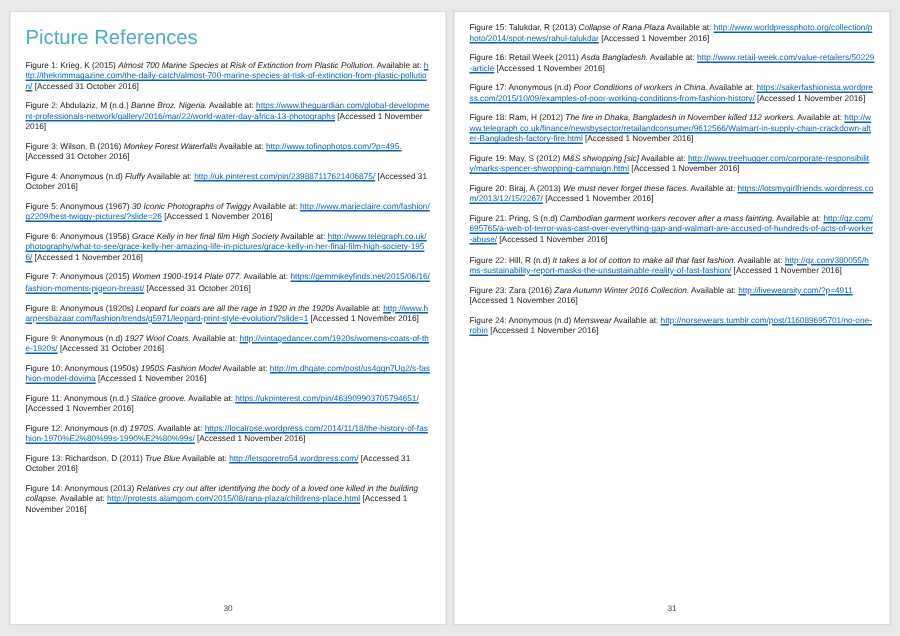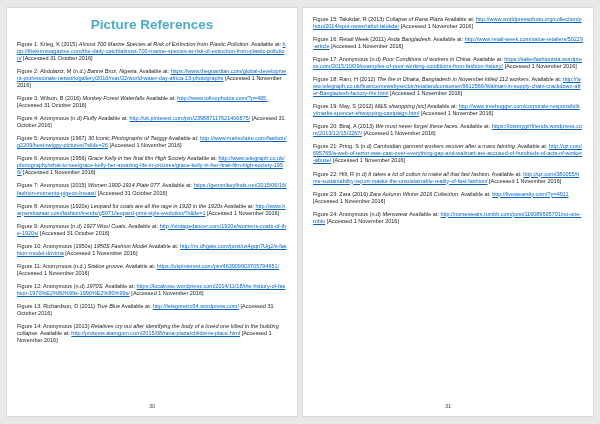--- a/index.html
+++ b/index.html
@@ -19,24 +19,23 @@
     width: 292px; height: 410px;
     background: #ffffff;
     border: 1px solid #d9d9d9;
     padding: 8px 10px;
     position: relative;
     overflow: hidden;
   }
   .doc-heading {
     margin: 1px 0 9px 0;
     font-size: 13.5px;
-    font-weight: bold;
+    font-weight: normal;
     color: #4bacc6;
     font-family: "Liberation Sans", sans-serif;
-    text-align: center;
   }
   .ref-list { width: 100%; }
   .ref-entry {
     margin: 0 0 6px 0;
     font-size: 5.5px;
     line-height: 1.28;
     color: #1a1a1a;
     overflow-wrap: anywhere;
   }
   .ref-label { color: #1a1a1a; }

